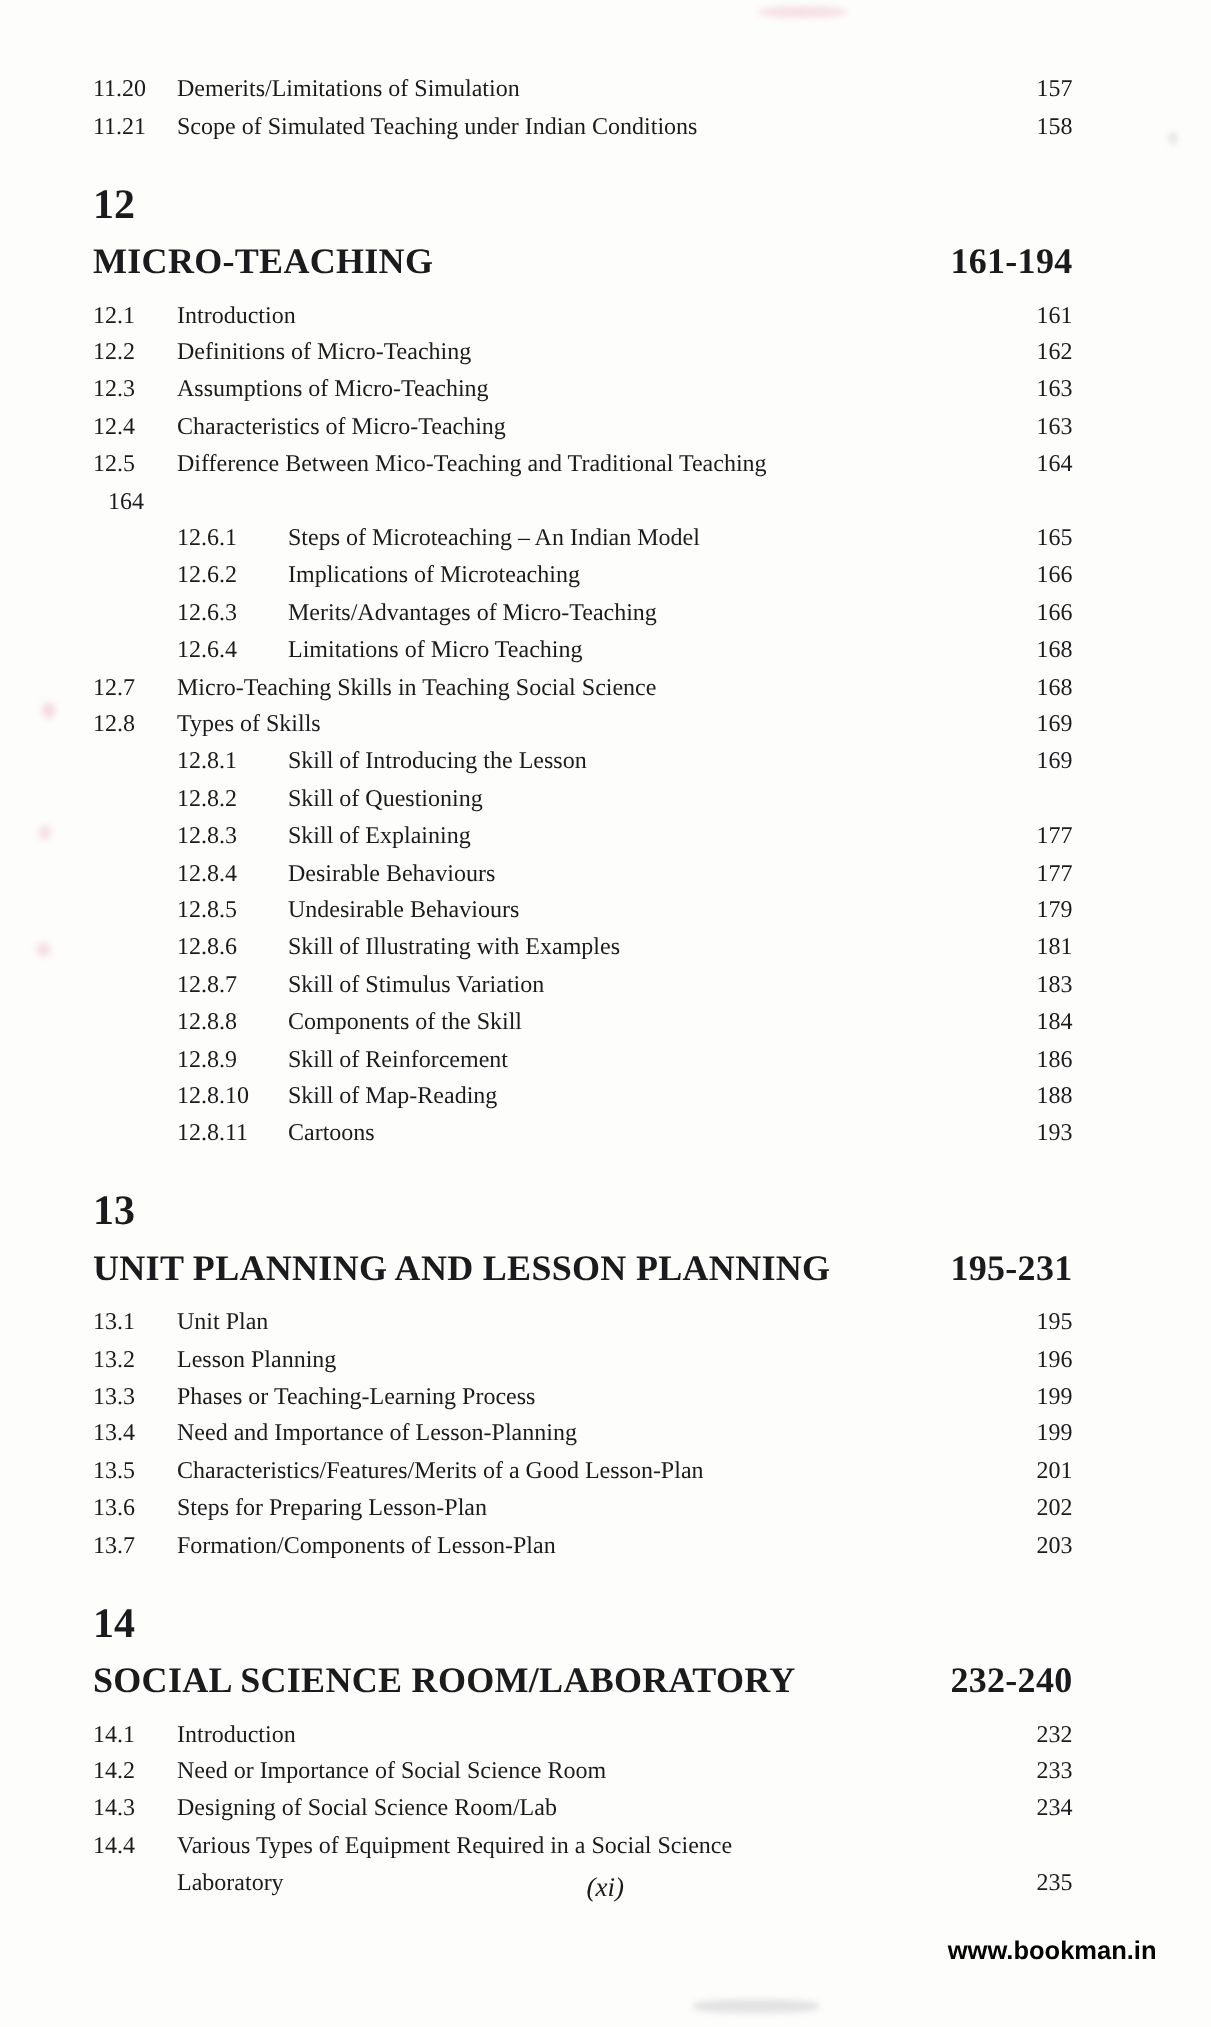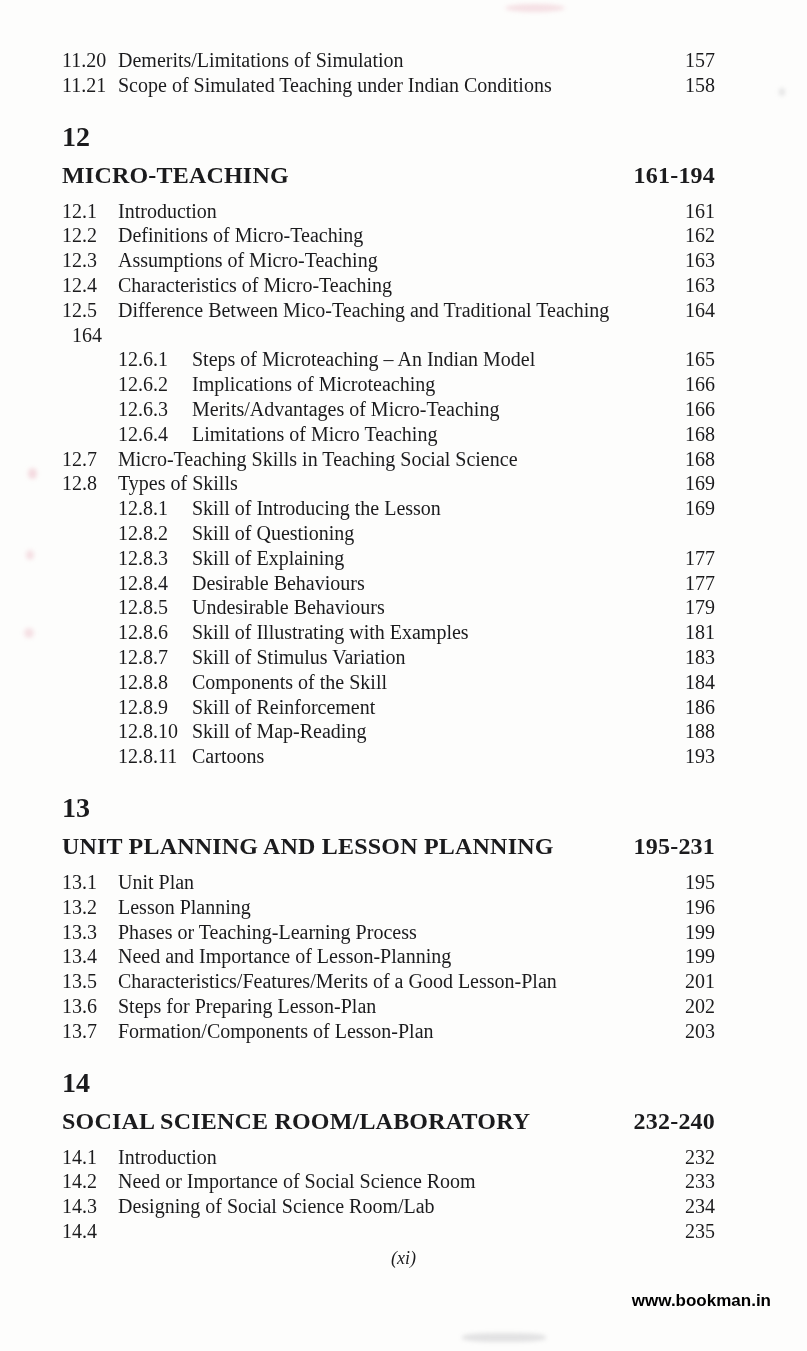--- a/index.html
+++ b/index.html
@@ -3,21 +3,21 @@
 <meta charset="utf-8">
 <style>
   html,body{margin:0;padding:0;}
   body{
     width:807px;height:1351px;position:relative;overflow:hidden;
     background:#fdfdfc;color:#1b1b1d;
     font-family:"Liberation Serif","DejaVu Serif",serif;
   }
   .page-content{position:absolute;left:62px;top:48px;width:653px;}
   .toc-row{display:flex;justify-content:space-between;align-items:flex-end;
-    font-size:20px;line-height:24.8px;}
+    font-size:16px;line-height:24.8px;}
   .entry{display:flex;}
   .lvl1 .num{width:56px;flex:none;}
   .lvl2{padding-left:56px;}
   .lvl2 .num{width:74px;flex:none;}
   .label-block{display:block;}
   .page-num{text-align:right;flex:none;padding-left:10px;}
   .chapter-num{font-weight:bold;font-size:28px;line-height:26px;margin:26px 0 13px 0;}
   .chapter-row{display:flex;justify-content:space-between;font-weight:bold;
     font-size:24px;line-height:25px;margin:0 0 11px 0;letter-spacing:.2px;}
   .footer-label{position:absolute;left:0;top:1248px;width:807px;text-align:center;
@@ -289,20 +289,21 @@
     <div class="toc-row lvl1">
       <div class="entry">
         <span class="num">14.3</span>
         <span class="label-block"><span>Designing of Social Science Room/Lab</span></span>
       </div>
       <span class="page-num">234</span>
     </div>
     <div class="toc-row lvl1">
       <div class="entry">
         <span class="num">14.4</span>
+        <span class="label-block"><span>Various Types of Equipment Required in a Social Science</span><br><span>Laboratory</span></span>
       </div>
       <span class="page-num">235</span>
     </div>
   </div>
 
 <div class="footer-label">(xi)</div>
 <div class="watermark">www.bookman.in</div>
 
 <div class="scan-artifact sa-top"></div>
 <div class="scan-artifact sa-l1"></div>

